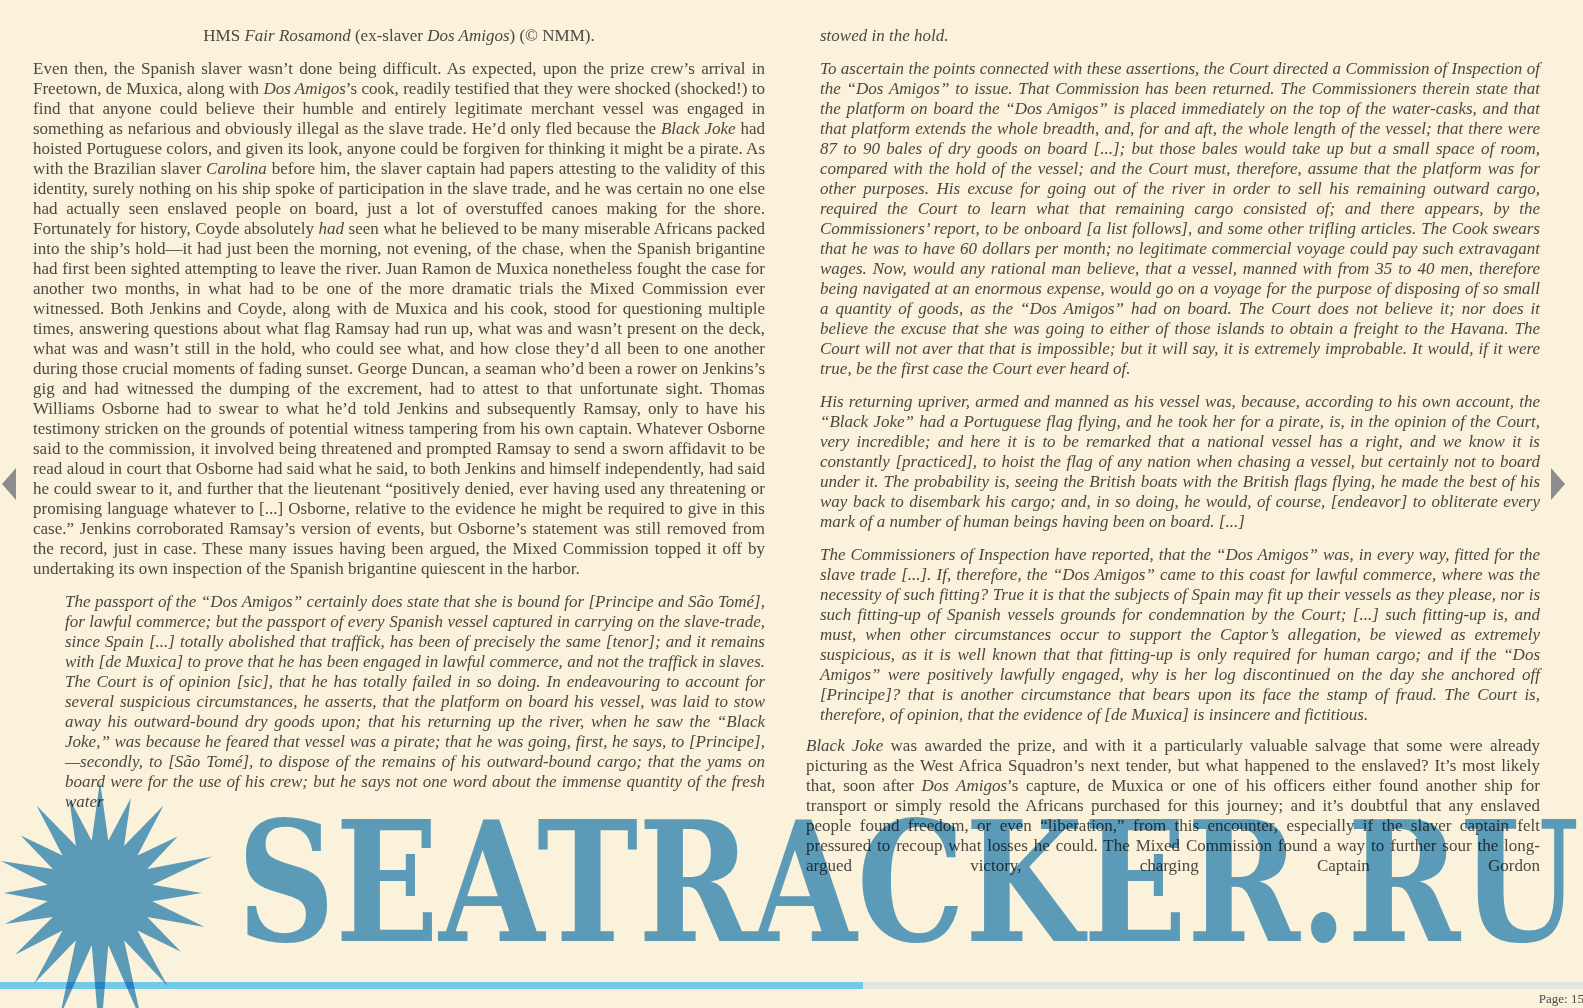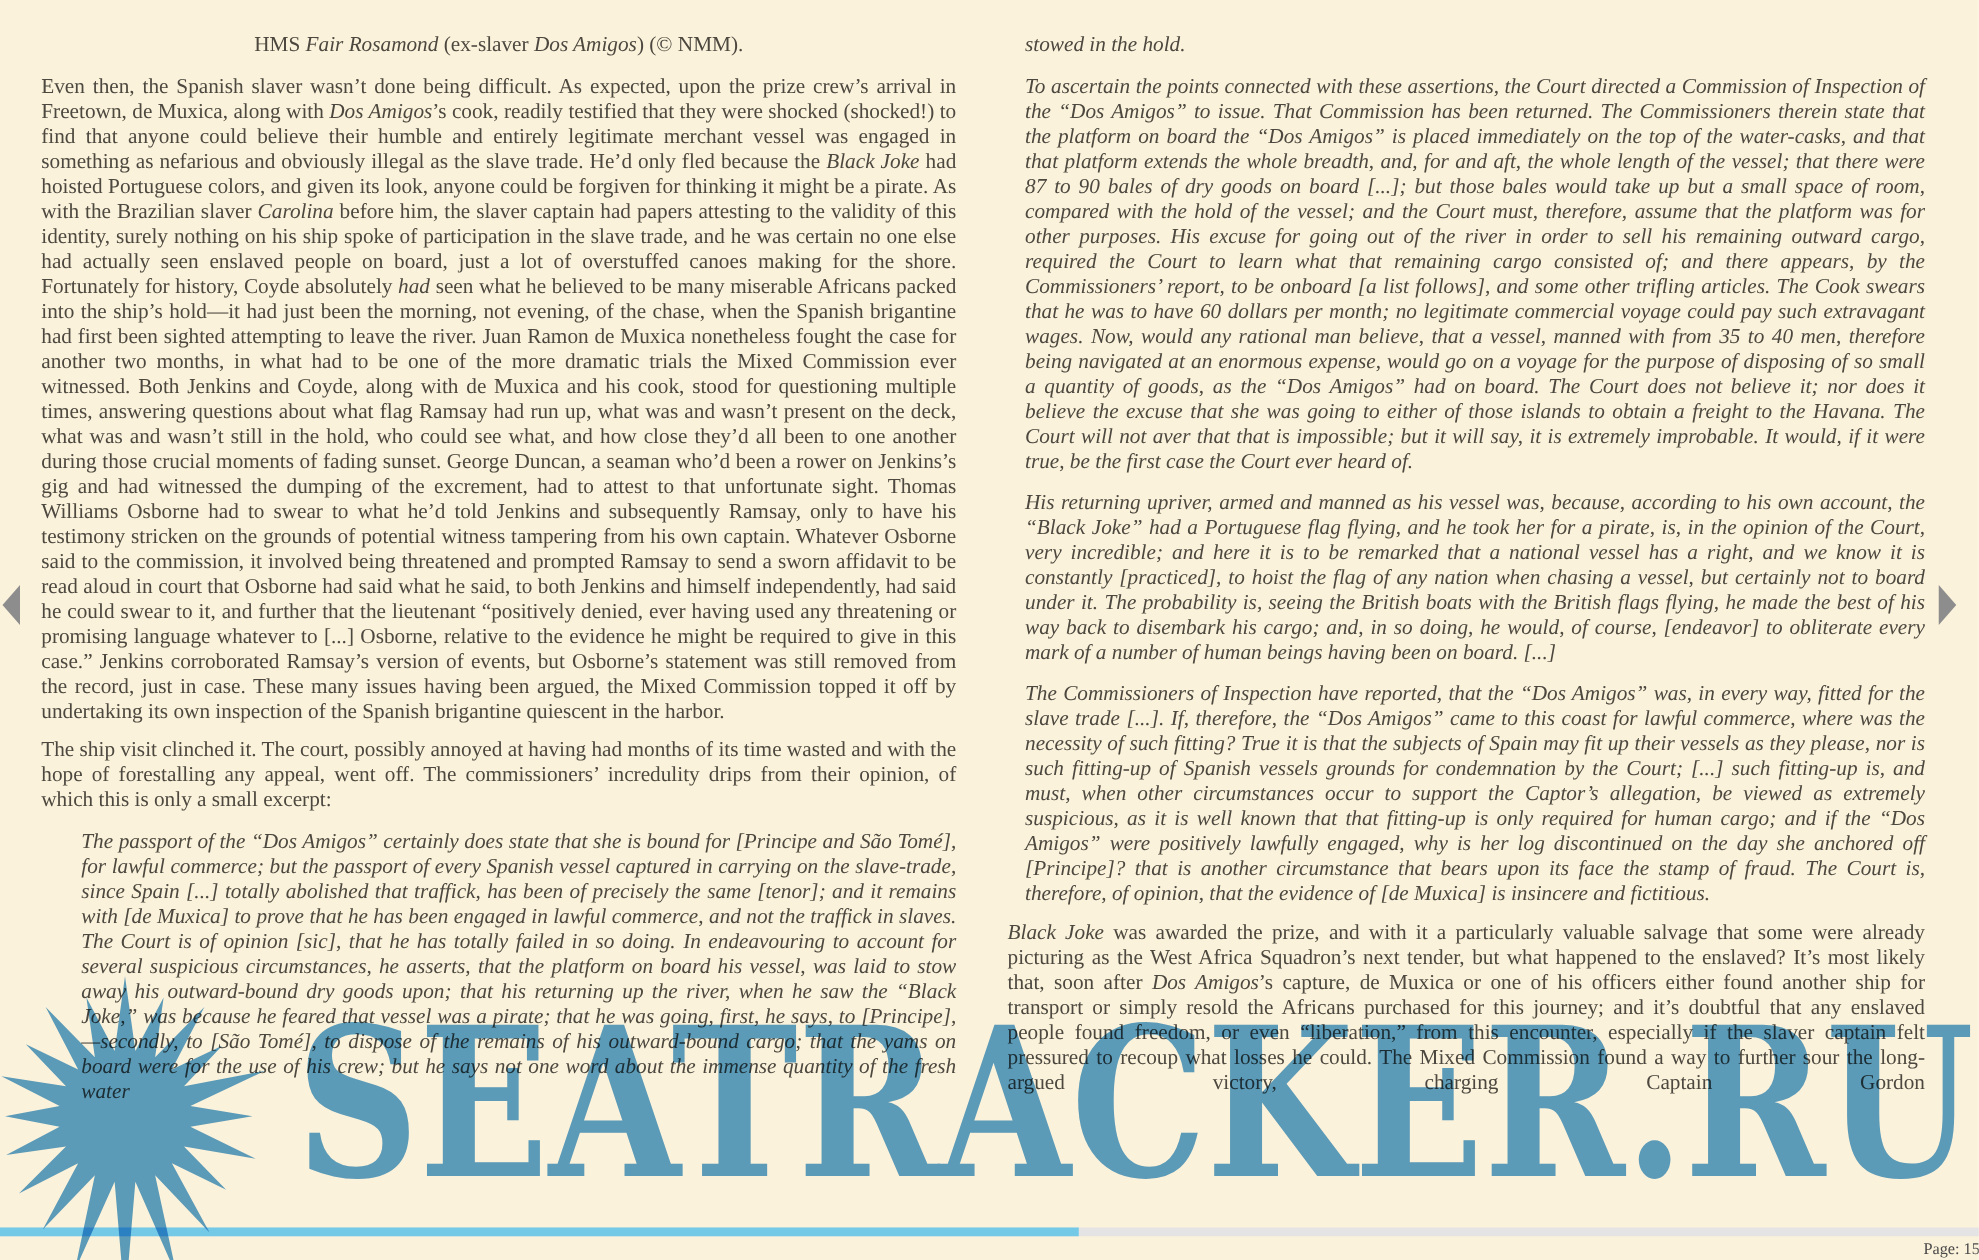--- a/index.html
+++ b/index.html
@@ -38,21 +38,20 @@
     <span></span>
   </div>
 
   <div class="navbtn next">
     <span></span>
   </div>
 
   <div class="col col-left">
     <div class="caption"><span>HMS </span><i>Fair Rosamond</i><span> (ex-slaver </span><i>Dos Amigos</i><span>) (© NMM).</span></div>
     <p class="para"><span>Even then, the Spanish slaver wasn’t done being difficult. As expected, upon the prize crew’s arrival in Freetown, de Muxica, along with </span><i>Dos Amigos</i><span>’s cook, readily testified that they were shocked (shocked!) to find that anyone could believe their humble and entirely legitimate merchant vessel was engaged in something as nefarious and obviously illegal as the slave trade. He’d only fled because the </span><i>Black Joke</i><span> had hoisted Portuguese colors, and given its look, anyone could be forgiven for thinking it might be a pirate. As with the Brazilian slaver </span><i>Carolina</i><span> before him, the slaver captain had papers attesting to the validity of this identity, surely nothing on his ship spoke of participation in the slave trade, and he was certain no one else had actually seen enslaved people on board, just a lot of overstuffed canoes making for the shore. Fortunately for history, Coyde absolutely </span><i>had</i><span> seen what he believed to be many miserable Africans packed into the ship’s hold—it had just been the morning, not evening, of the chase, when the Spanish brigantine had first been sighted attempting to leave the river. Juan Ramon de Muxica nonetheless fought the case for another two months, in what had to be one of the more dramatic trials the Mixed Commission ever witnessed. Both Jenkins and Coyde, along with de Muxica and his cook, stood for questioning multiple times, answering questions about what flag Ramsay had run up, what was and wasn’t present on the deck, what was and wasn’t still in the hold, who could see what, and how close they’d all been to one another during those crucial moments of fading sunset. George Duncan, a seaman who’d been a rower on Jenkins’s gig and had witnessed the dumping of the excrement, had to attest to that unfortunate sight. Thomas Williams Osborne had to swear to what he’d told Jenkins and subsequently Ramsay, only to have his testimony stricken on the grounds of potential witness tampering from his own captain. Whatever Osborne said to the commission, it involved being threatened and prompted Ramsay to send a sworn affidavit to be read aloud in court that Osborne had said what he said, to both Jenkins and himself independently, had said he could swear to it, and further that the lieutenant “positively denied, ever having used any threatening or promising language whatever to [...] Osborne, relative to the evidence he might be required to give in this case.” Jenkins corroborated Ramsay’s version of events, but Osborne’s statement was still removed from the record, just in case. These many issues having been argued, the Mixed Commission topped it off by undertaking its own inspection of the Spanish brigantine quiescent in the harbor.</span></p>
-    <p class="para">The ship visit clinched it. The court, possibly annoyed at having had months of its time wasted and with the hope of forestalling any appeal, went off. The commissioners’ incredulity drips from their opinion, of which this is only a small excerpt:</p>
     <p class="quote cont">The passport of the “Dos Amigos” certainly does state that she is bound for [Principe and São Tomé], for lawful commerce; but the passport of every Spanish vessel captured in carrying on the slave-trade, since Spain [...] totally abolished that traffick, has been of precisely the same [tenor]; and it remains with [de Muxica] to prove that he has been engaged in lawful commerce, and not the traffick in slaves. The Court is of opinion [sic], that he has totally failed in so doing. In endeavouring to account for several suspicious circumstances, he asserts, that the platform on board his vessel, was laid to stow away his outward-bound dry goods upon; that his returning up the river, when he saw the “Black Joke,” was because he feared that vessel was a pirate; that he was going, first, he says, to [Principe],—secondly, to [São Tomé], to dispose of the remains of his outward-bound cargo; that the yams on board were for the use of his crew; but he says not one word about the immense quantity of the fresh water</p>
   </div>
 
   <div class="col col-right">
     <p class="quote">stowed in the hold.</p>
     <p class="quote">To ascertain the points connected with these assertions, the Court directed a Commission of Inspection of the “Dos Amigos” to issue. That Commission has been returned. The Commissioners therein state that the platform on board the “Dos Amigos” is placed immediately on the top of the water-casks, and that that platform extends the whole breadth, and, for and aft, the whole length of the vessel; that there were 87 to 90 bales of dry goods on board [...]; but those bales would take up but a small space of room, compared with the hold of the vessel; and the Court must, therefore, assume that the platform was for other purposes. His excuse for going out of the river in order to sell his remaining outward cargo, required the Court to learn what that remaining cargo consisted of; and there appears, by the Commissioners’ report, to be onboard [a list follows], and some other trifling articles. The Cook swears that he was to have 60 dollars per month; no legitimate commercial voyage could pay such extravagant wages. Now, would any rational man believe, that a vessel, manned with from 35 to 40 men, therefore being navigated at an enormous expense, would go on a voyage for the purpose of disposing of so small a quantity of goods, as the “Dos Amigos” had on board. The Court does not believe it; nor does it believe the excuse that she was going to either of those islands to obtain a freight to the Havana. The Court will not aver that that is impossible; but it will say, it is extremely improbable. It would, if it were true, be the first case the Court ever heard of.</p>
     <p class="quote">His returning upriver, armed and manned as his vessel was, because, according to his own account, the “Black Joke” had a Portuguese flag flying, and he took her for a pirate, is, in the opinion of the Court, very incredible; and here it is to be remarked that a national vessel has a right, and we know it is constantly [practiced], to hoist the flag of any nation when chasing a vessel, but certainly not to board under it. The probability is, seeing the British boats with the British flags flying, he made the best of his way back to disembark his cargo; and, in so doing, he would, of course, [endeavor] to obliterate every mark of a number of human beings having been on board. [...]</p>
     <p class="quote">The Commissioners of Inspection have reported, that the “Dos Amigos” was, in every way, fitted for the slave trade [...]. If, therefore, the “Dos Amigos” came to this coast for lawful commerce, where was the necessity of such fitting? True it is that the subjects of Spain may fit up their vessels as they please, nor is such fitting-up of Spanish vessels grounds for condemnation by the Court; [...] such fitting-up is, and must, when other circumstances occur to support the Captor’s allegation, be viewed as extremely suspicious, as it is well known that that fitting-up is only required for human cargo; and if the “Dos Amigos” were positively lawfully engaged, why is her log discontinued on the day she anchored off [Principe]? that is another circumstance that bears upon its face the stamp of fraud. The Court is, therefore, of opinion, that the evidence of [de Muxica] is insincere and fictitious.</p>
     <p class="para cont"><i>Black Joke</i><span> was awarded the prize, and with it a particularly valuable salvage that some were already picturing as the West Africa Squadron’s next tender, but what happened to the enslaved? It’s most likely that, soon after </span><i>Dos Amigos</i><span>’s capture, de Muxica or one of his officers either found another ship for transport or simply resold the Africans purchased for this journey; and it’s doubtful that any enslaved people found freedom, or even “liberation,” from this encounter, especially if the slaver captain felt pressured to recoup what losses he could. The Mixed Commission found a way to further sour the long-argued victory, charging Captain Gordon</span></p>
   </div>

